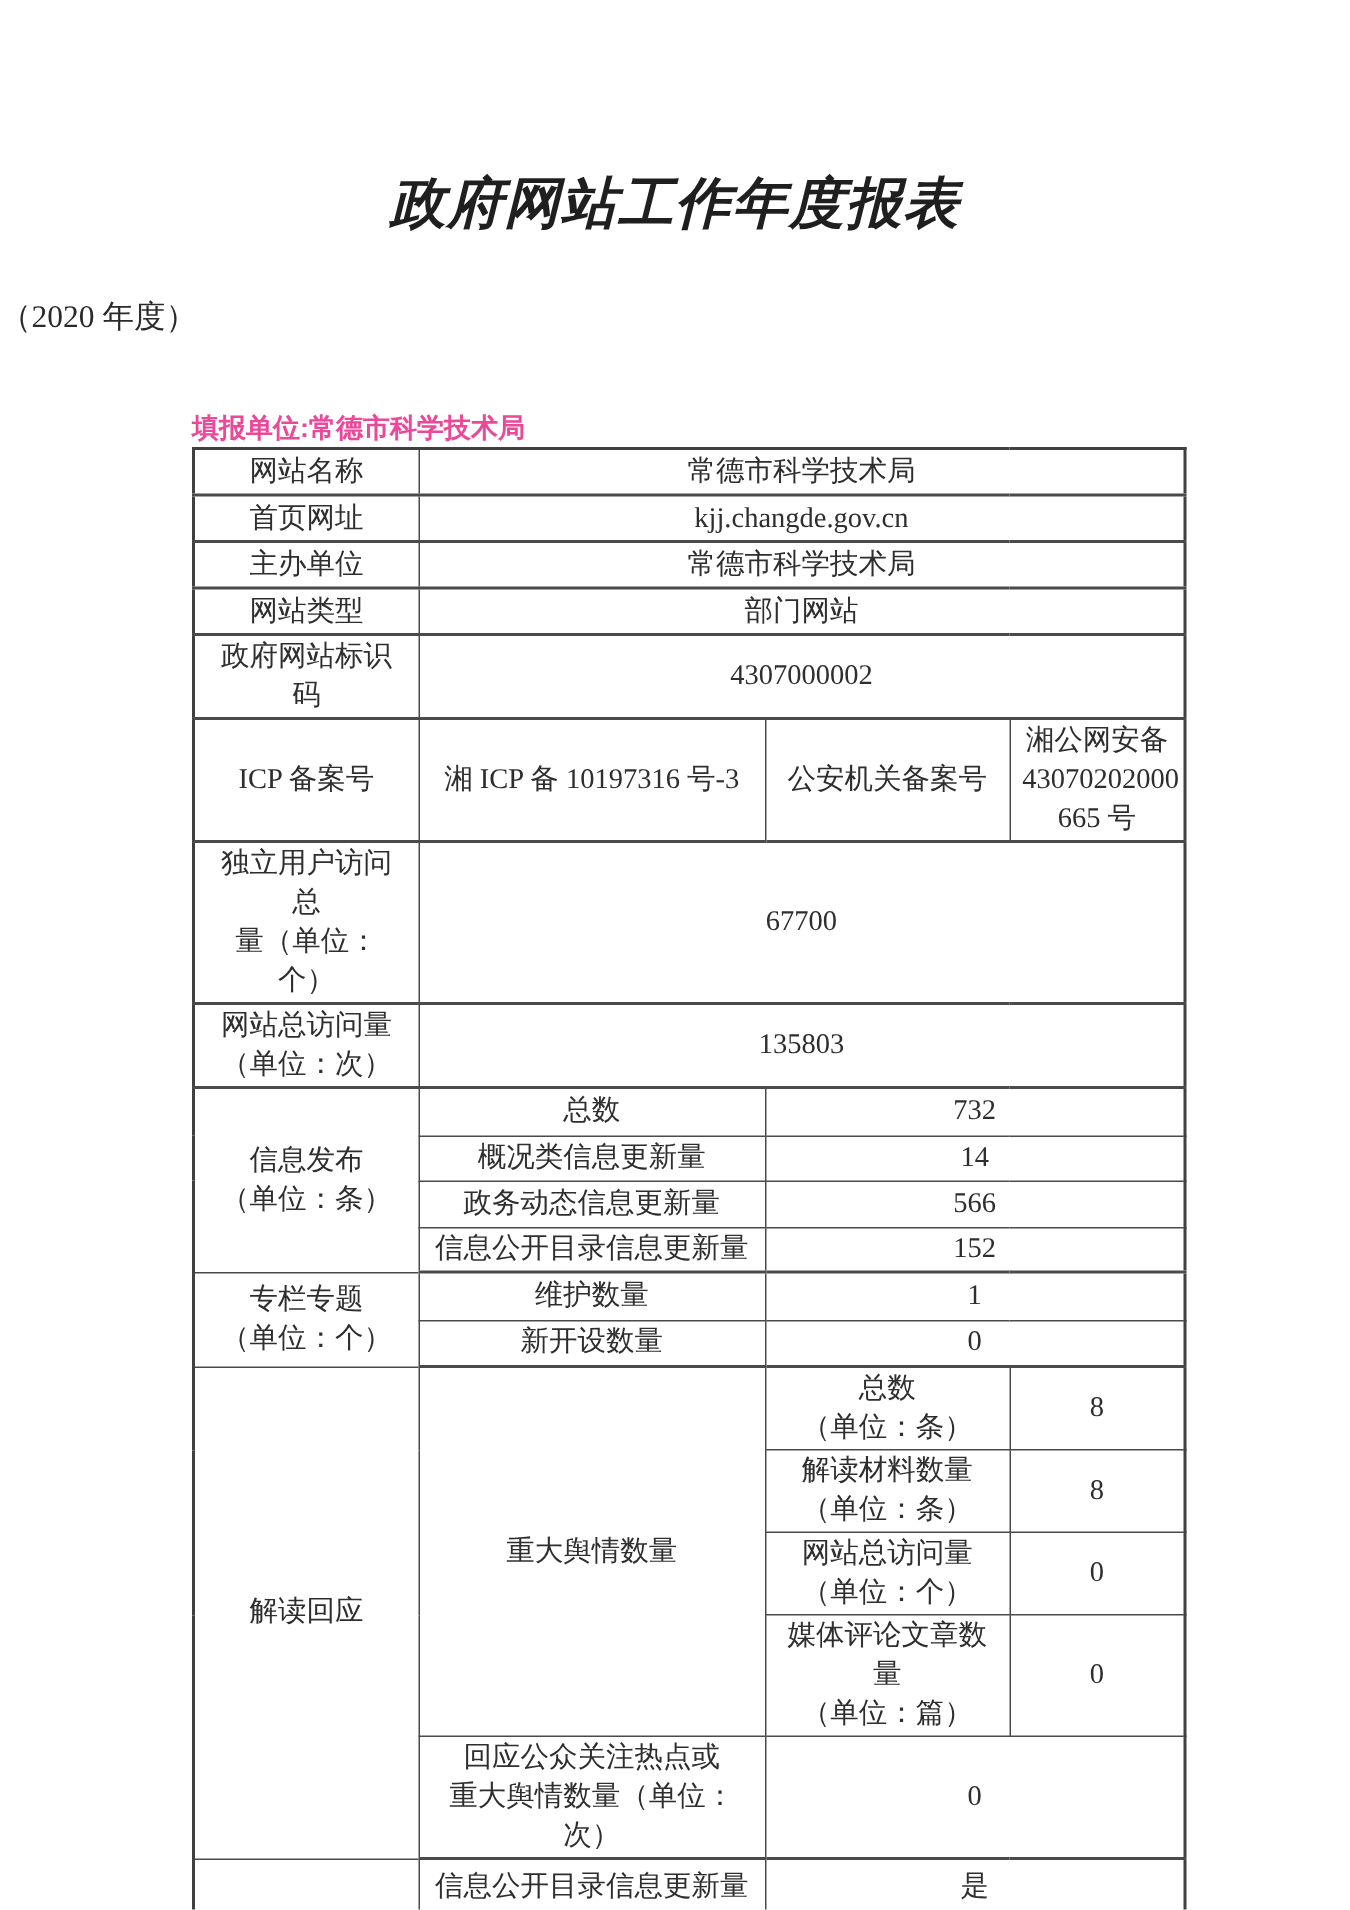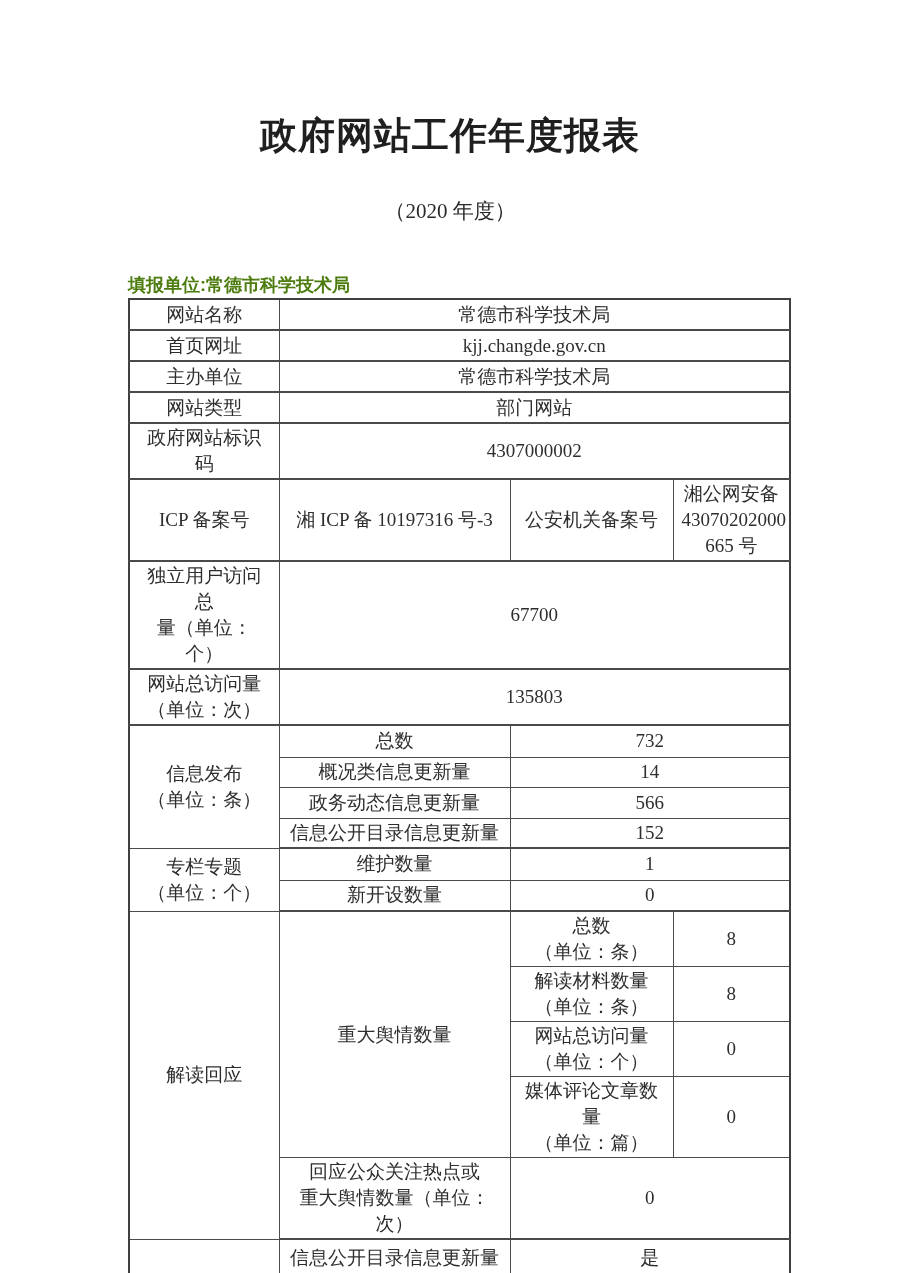--- a/index.html
+++ b/index.html
@@ -21,39 +21,39 @@
   }
   .title {
     margin: 110px 0 0 0;
     text-align: center;
     font-family: "Liberation Sans", "DejaVu Sans", sans-serif;
     font-weight: bold;
     font-size: 37px;
     line-height: 52px;
     color: #1f1f1f;
     letter-spacing: 1px;
+    font-style: italic;
   }
   .subtitle {
     margin-top: 36px;
-    text-align: center;
     font-size: 21px;
     line-height: 26px;
     color: #2a2a2a;
   }
   .content {
     width: 661px;
     margin: 0 0 0 128px;
   }
   .report-unit {
     margin-top: 50px;
     font-family: "Liberation Sans", "DejaVu Sans", sans-serif;
     font-weight: bold;
     font-size: 18px;
     line-height: 22px;
-    color: #4d7c0f;
+    color: #ec4899;
     text-align: left;
   }
   table.report {
     margin-top: 2px;
     width: 661px;
     table-layout: fixed;
     border-collapse: collapse;
     border: 2px solid #404040;
   }
   table.report td {

